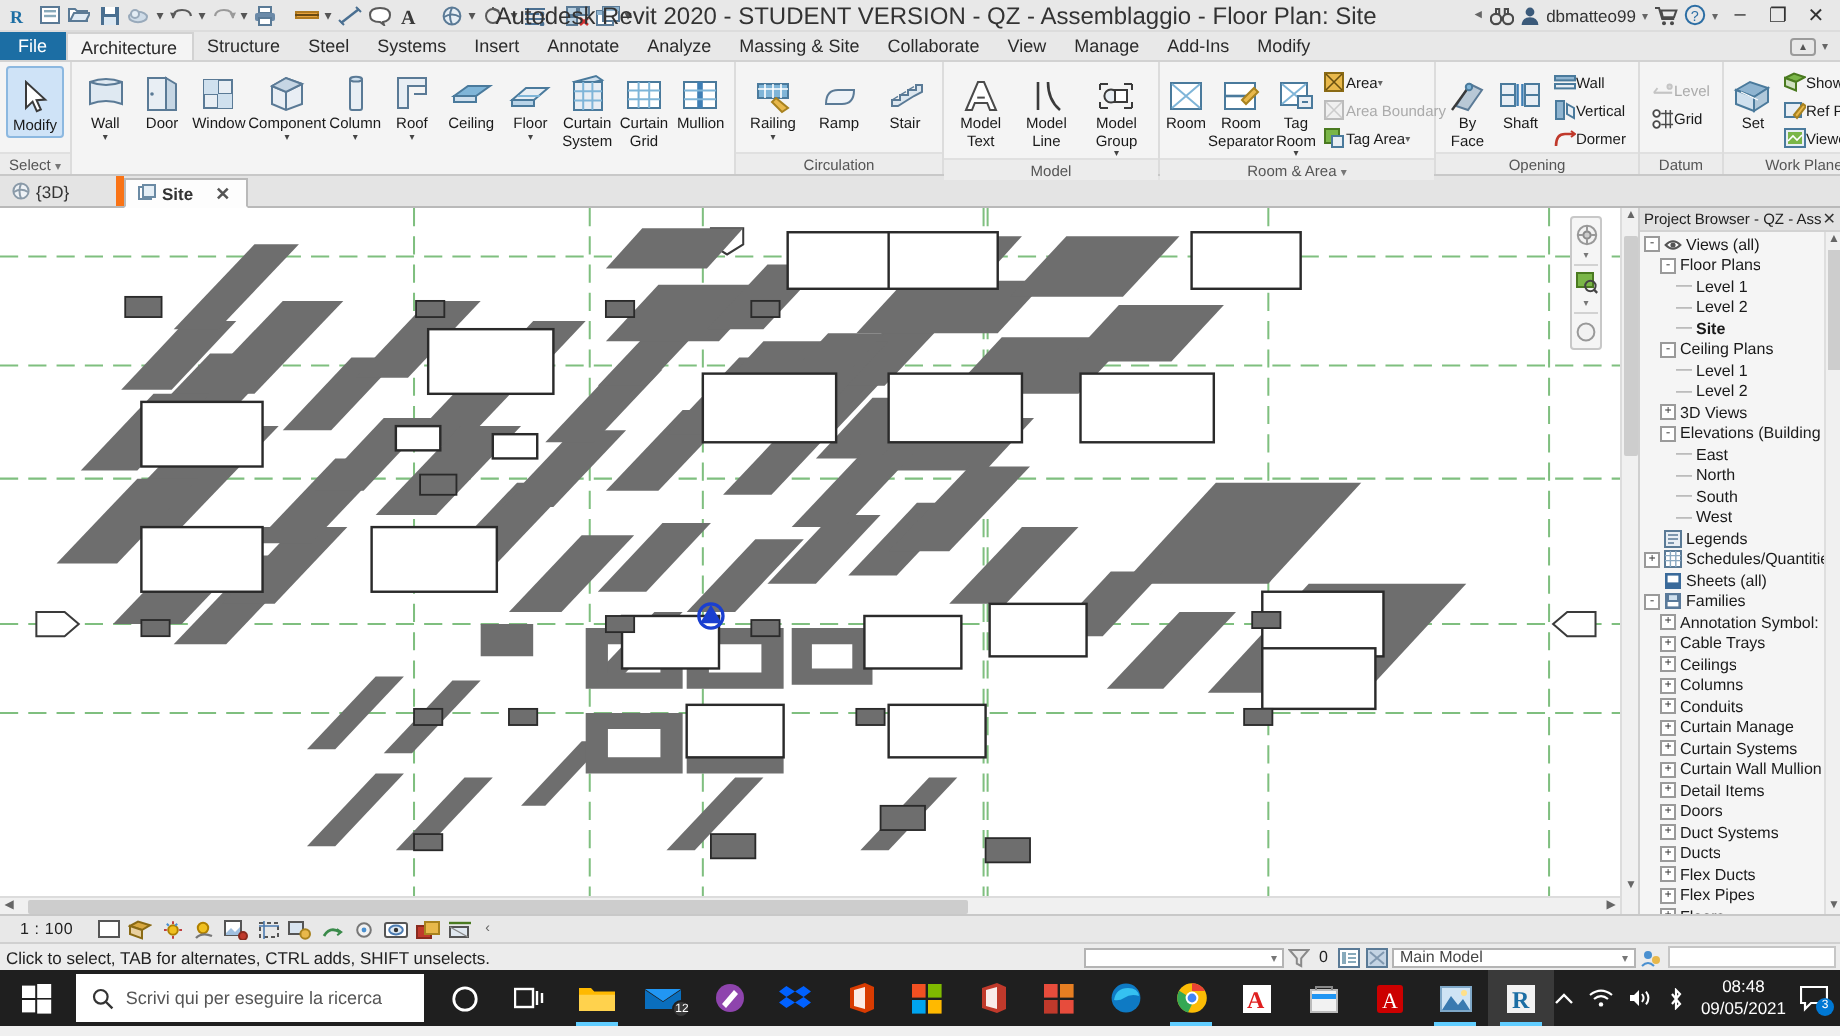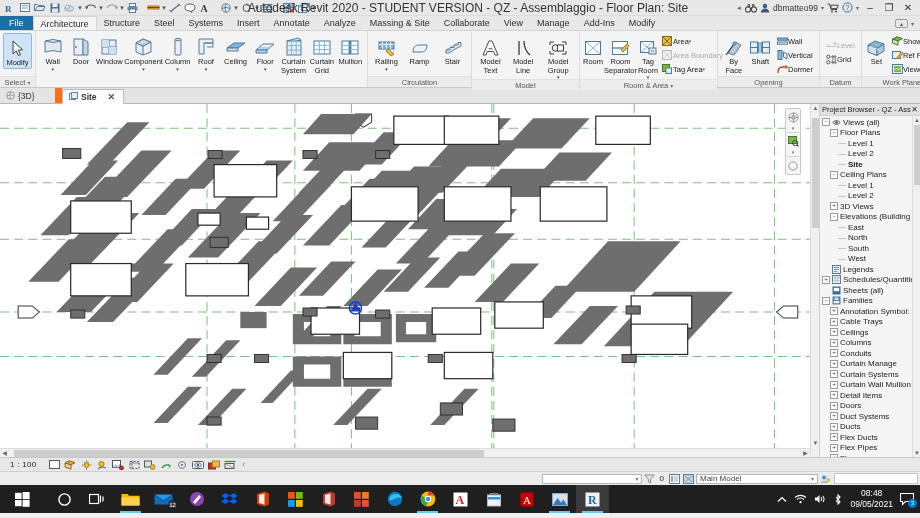--- a/index.html
+++ b/index.html
@@ -82,21 +82,21 @@
   .sm-btn.dis { color:#ababab; }
   .sm-ic { width:11px; height:11px; display:flex; align-items:center; justify-content:center; }
 
   
   svg { display:block; }
 
   
   .viewtabs { height:16px; background:#e4e4e4; display:flex; align-items:flex-end;
      border-bottom:1px solid #b9b9b9; }
   .vtab { height:15px; display:flex; align-items:center; gap:3px; padding:0 6px;
-     font-size:8.5px; color:#333; background:#e4e4e4; border-right:7px solid #f97316;
+     font-size:8.5px; color:#333; background:#e4e4e4; border-right:4px solid #f97316;
      min-width:62px; }
   .vtab.active { background:#fdfdfd; border:1px solid #b9b9b9; border-bottom:1px solid #fdfdfd;
      font-weight:bold; position:relative; top:1px;}
   .vtab .x { margin-left:8px; font-size:9px; color:#555; }
 
   
   .main { display:flex; height:353px; }
   .canvas-wrap { position:relative; flex:1; background:#fff; overflow:hidden;
      border-right:1px solid #cfcfcf; }
   .canvas-svg { position:absolute; inset:0; }
@@ -1268,20 +1268,21 @@
       <svg width="12" height="10" viewBox="0 0 12 10">
           <path d="M0.5 1.5 H11.5" stroke="#4a7a20" stroke-width="1.2"></path>
           <rect x="1" y="3.5" width="9" height="5" fill="#e0e8f0" stroke="#555"></rect>
           <path d="M1 3.5 L10 8.5" stroke="#888" stroke-width="0.7"></path>
         </svg>
     </span>
     <span class="vsep">‹</span>
   </div>
 
   <div class="statusbar">
+    <span class="status-text">Click to select, TAB for alternates, CTRL adds, SHIFT unselects.</span>
     <span class="status-right">
       <span class="mini-sel">
         <span style="font-size:6px;color:#777">▾</span>
       </span>
       <span class="sb-ic">
         <svg width="11" height="10" viewBox="0 0 11 10">
             <path d="M0.8 1 H10.2 L6.6 5.2 V9 L4.4 7.8 V5.2 Z" fill="#e8e8e8" stroke="#8a8a8a"></path>
           </svg>
       </span>
       <span class="mini-num">0</span>
@@ -1315,20 +1316,29 @@
 
   <div class="taskbar">
     <div class="tb-start">
       <svg width="15" height="15" viewBox="0 0 15 15">
           <rect x="0" y="0.8" width="6.6" height="6.2" fill="#fff"></rect>
           <rect x="7.6" y="0" width="7" height="7" fill="#fff"></rect>
           <rect x="0" y="8" width="6.6" height="6.2" fill="#fff"></rect>
           <rect x="7.6" y="7.8" width="7" height="7" fill="#fff"></rect>
         </svg>
     </div>
+    <div class="tb-search">
+      <span>
+        <svg width="11" height="11" viewBox="0 0 11 11">
+            <circle cx="4.4" cy="4.4" r="3.4" fill="none" stroke="#333" stroke-width="1.1"></circle>
+            <path d="M7 7 L10.2 10.2" stroke="#333" stroke-width="1.2"></path>
+          </svg>
+      </span>
+      <span>Scrivi qui per eseguire la ricerca</span>
+    </div>
     <div class="tb-icons">
       <div class="tbi">
         <svg width="15" height="15" viewBox="0 0 15 15">
             <circle cx="7.5" cy="7.5" r="5.6" fill="none" stroke="#fff" stroke-width="1.4"></circle>
           </svg>
       </div>
       <div class="tbi">
         <svg width="17" height="13" viewBox="0 0 17 13">
             <rect x="0.5" y="1.5" width="9" height="9" fill="none" stroke="#fff" stroke-width="1.2"></rect>
             <path d="M11.5 2.5 V9.5 M14 3.5 V8.5" stroke="#fff" stroke-width="1.2"></path>

